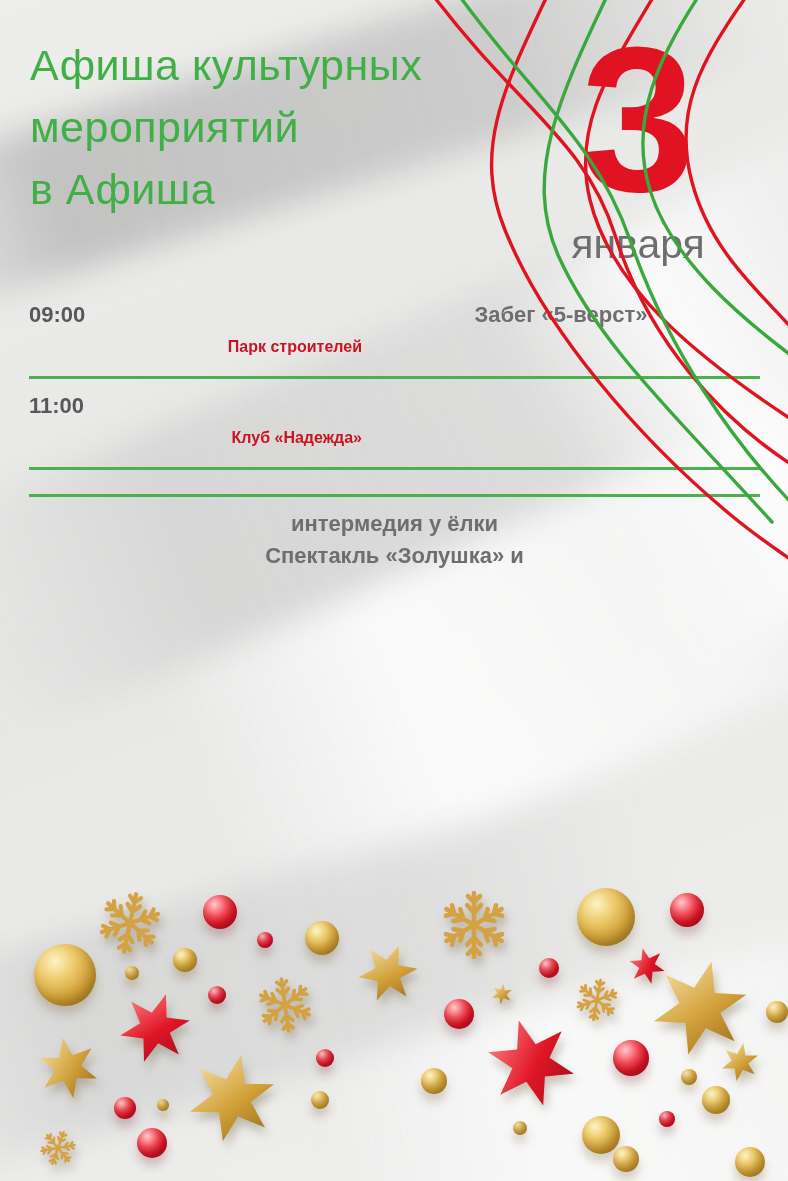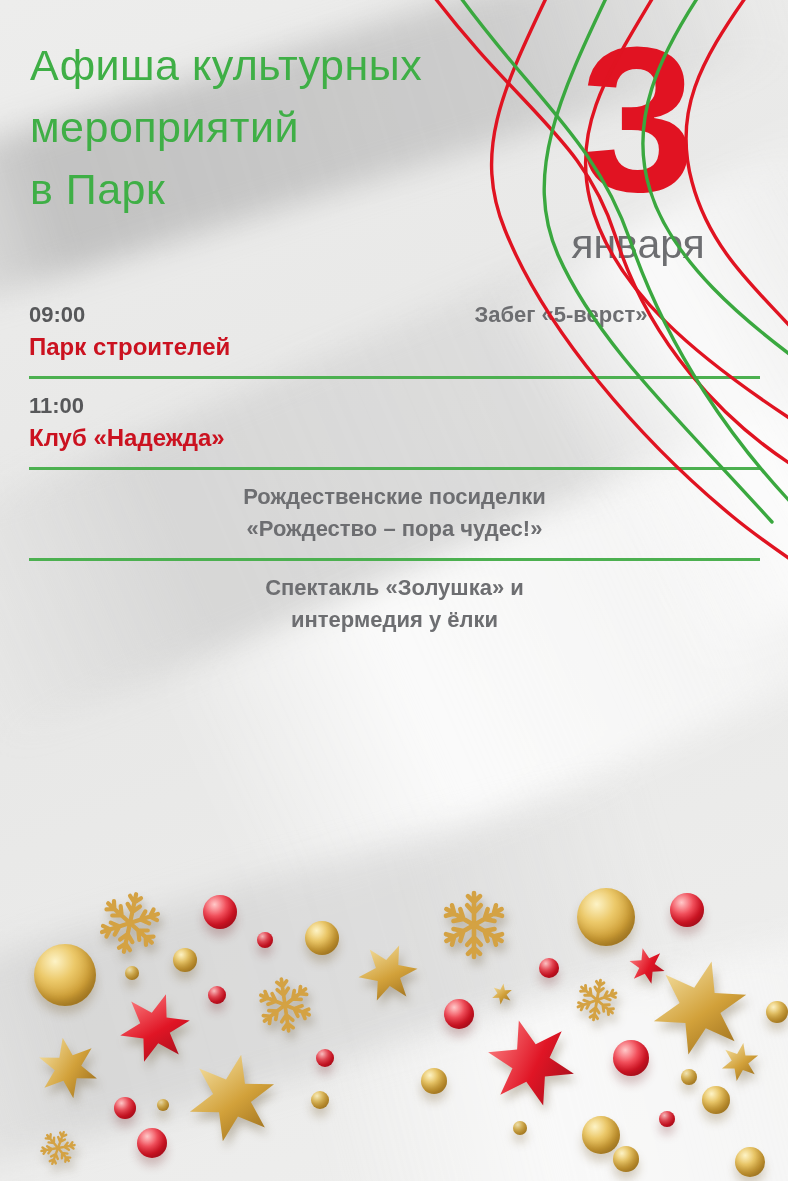--- a/index.html
+++ b/index.html
@@ -37,21 +37,21 @@
   .date .day{font-size:206px;line-height:212px;font-weight:700;color:#e11322;}
   .date .month{font-size:41px;line-height:44px;color:#6d6e71;margin-top:-4px;}
 
   
   .schedule{position:absolute;left:29px;top:288px;width:731px;z-index:5;}
   .event-row{display:flex;padding:11px 0 13px 0;}
   .event-row + .event-row{border-top:3px solid #4cb050;}
   .col-left{width:333px;flex:0 0 333px;}
   .col-right{flex:1;}
   .event-time{font-size:22px;line-height:32px;font-weight:700;color:#57585a;}
-  .place-line{font-size:24px;line-height:32px;font-weight:700;color:#cb1220;}
+  .place-line{font-size:16px;line-height:32px;font-weight:700;color:#cb1220;text-align:right;}
   .desc-line{font-size:22px;line-height:32px;font-weight:700;color:#6d6e71;text-align:center;}
 
   
   .ornaments{position:absolute;left:0;top:0;width:788px;height:1181px;z-index:4;pointer-events:none;}
   .orn{position:absolute;}
   .orn.ball{border-radius:50%;}
   .orn.ball.gold{background:radial-gradient(circle at 34% 28%,#fdf3c6 0%,#ecc96a 32%,#cf9f37 62%,#8f6517 100%);
     box-shadow:0 8px 10px rgba(110,85,30,.25), inset -4px -6px 10px rgba(120,85,20,.35);}
   .orn.ball.red{background:radial-gradient(circle at 34% 28%,#ffc9c9 0%,#f4525e 35%,#dd1626 62%,#8c0c16 100%);
     box-shadow:0 8px 10px rgba(120,40,40,.25), inset -4px -6px 10px rgba(130,10,20,.35);}
@@ -327,21 +327,21 @@
       <div class="orn ball gold" style="left: 582px; top: 1116px; width: 38px; height: 38px;"></div>
       <div class="orn ball red" style="left: 659px; top: 1111px; width: 16px; height: 16px;"></div>
       <div class="orn ball gold" style="left: 513px; top: 1121px; width: 14px; height: 14px;"></div>
       <div class="orn ball gold" style="left: 613px; top: 1146px; width: 26px; height: 26px;"></div>
       <div class="orn ball gold" style="left: 735px; top: 1147px; width: 30px; height: 30px;"></div>
     </div>
 
   <div class="title">
     <div>Афиша культурных</div>
     <div>мероприятий</div>
-    <div>в Парк</div>
+    <div>в Афиша</div>
   </div>
 
   <div class="date">
     <div class="day">3</div>
     <div class="month">января</div>
   </div>
 
   <svg class="curves" viewBox="0 0 788 1181" xmlns="http://www.w3.org/2000/svg">
       <path d="M432,-6 C520,110 585,140 615,235 C648,340 720,420 800,470" stroke="#e01321"></path>
       <path d="M655,-6 C610,70 572,125 590,200 C612,290 700,360 800,425" stroke="#e01321"></path>
@@ -364,28 +364,24 @@
   </div>
 
   <div class="event-row">
     <div class="col-left">
       <div class="event-time">11:00</div>
     <div class="place-line">Клуб «Надежда»</div>
         </div>
   </div>
 
   <div class="event-row">
-    <div class="col-right">
-          <div class="desc-line">Рождественские посиделки</div>
-          <div class="desc-line">«Рождество – пора чудес!»</div>
-        </div>
   </div>
 
   <div class="event-row">
     <div class="col-right">
+          <div class="desc-line">интермедия у ёлки</div>
           <div class="desc-line">Спектакль «Золушка» и</div>
-          <div class="desc-line">интермедия у ёлки</div>
         </div>
   </div>
 
 </div>
 
 </div>
 
 </body></html>

